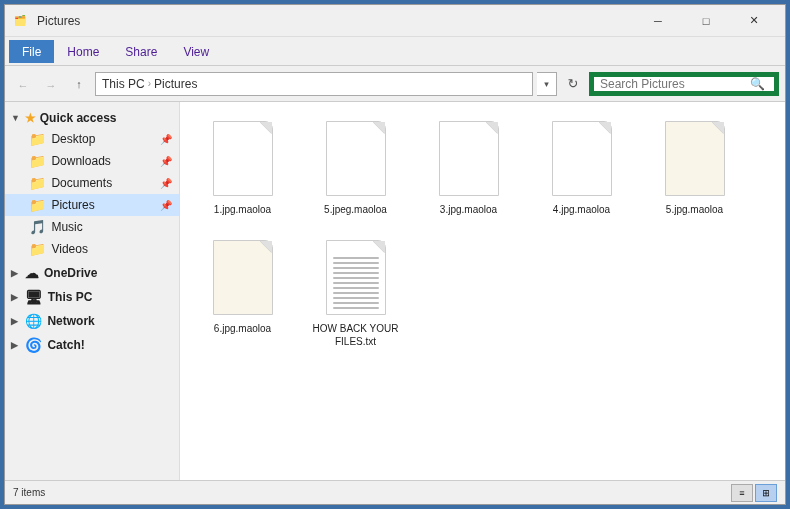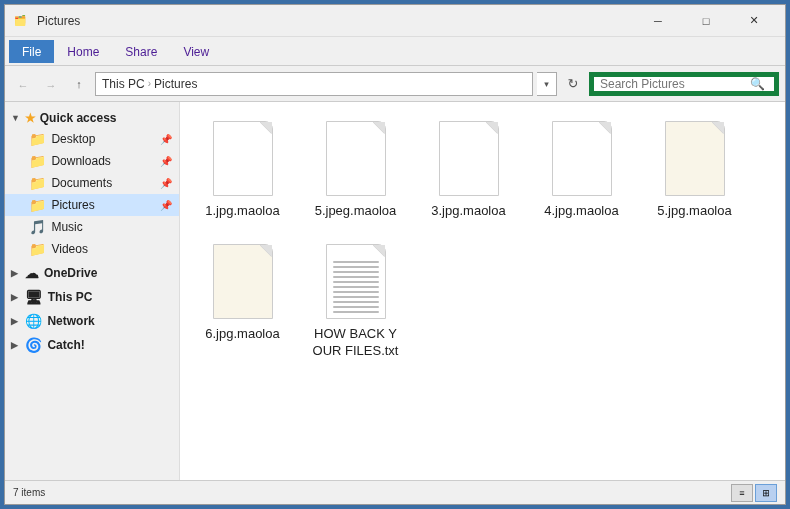--- a/index.html
+++ b/index.html
@@ -294,21 +294,21 @@
       left: 6px;
       right: 6px;
     }
     .txt-line {
       height: 2px;
       background: #bbb;
       margin-bottom: 3px;
       border-radius: 1px;
     }
     .file-name {
-      font-size: 13px;
+      font-size: 10px;
       color: #222;
       text-align: center;
       word-break: break-all;
       line-height: 1.3;
     }
     
     .status-bar {
       height: 24px;
       background: #f0f0f0;
       border-top: 1px solid #ccc;

